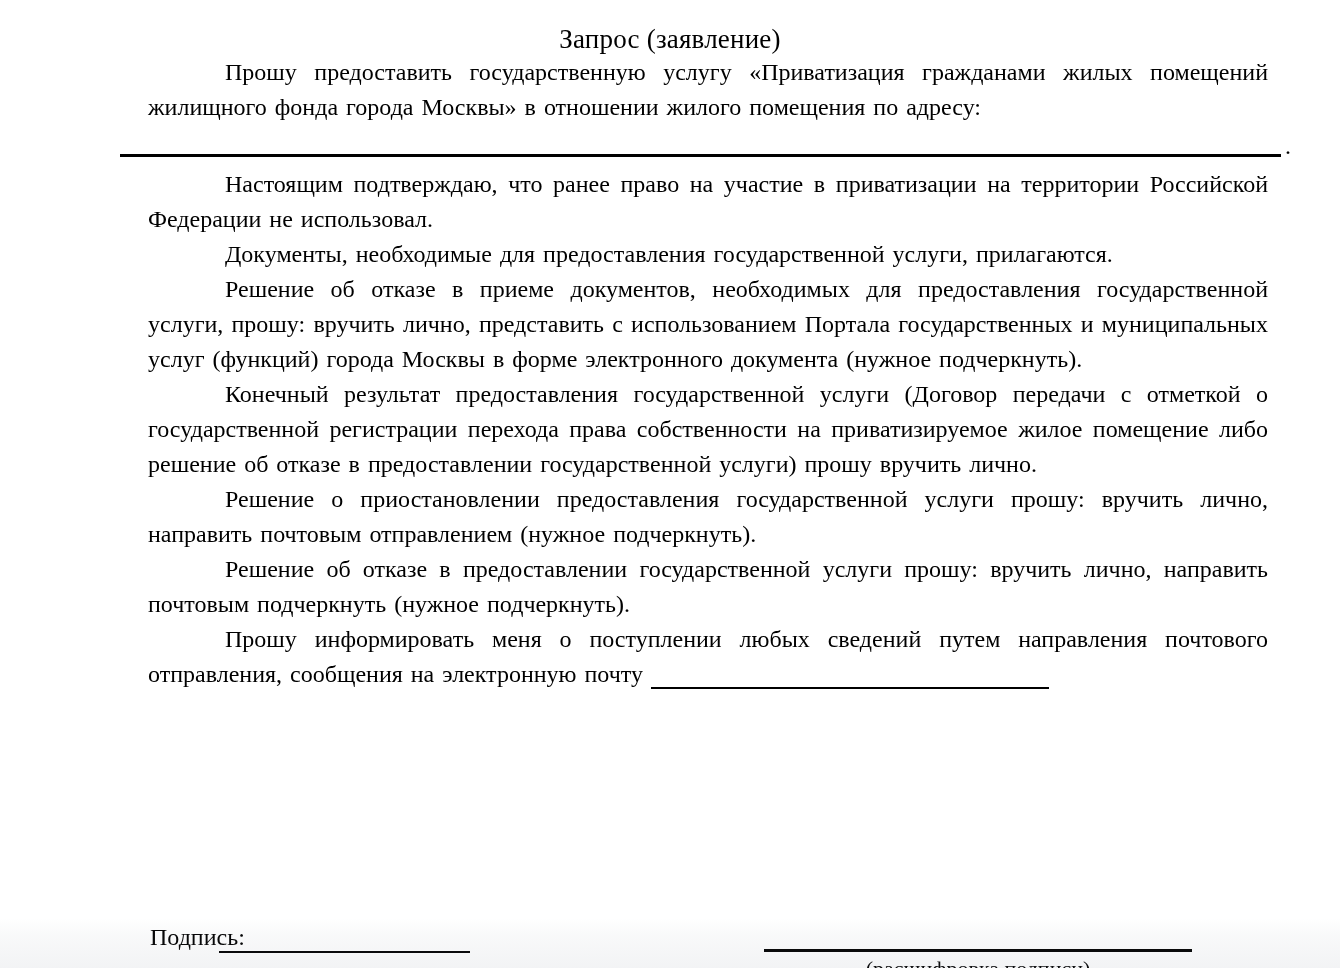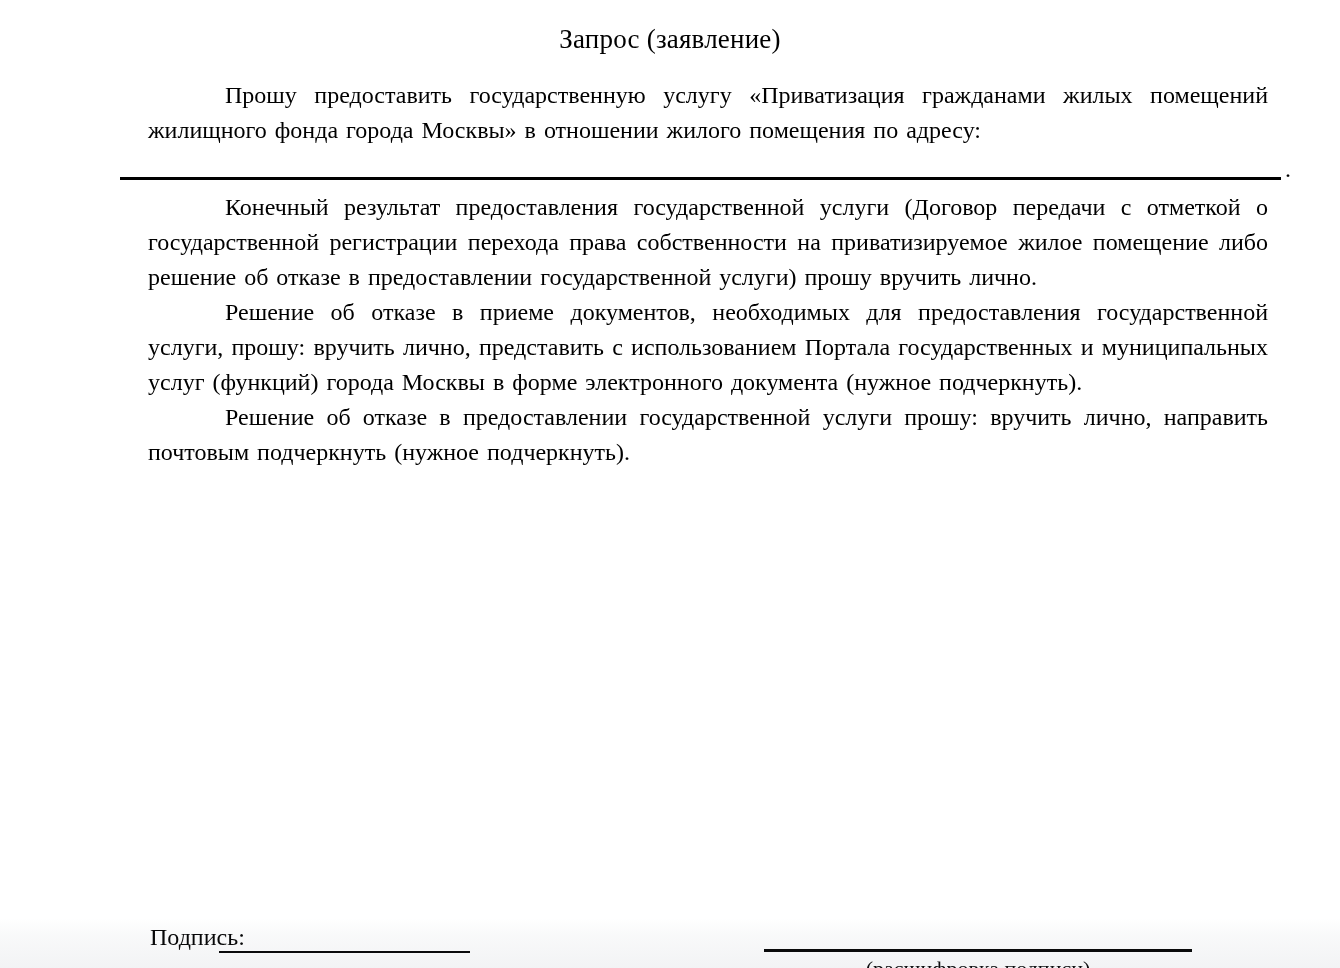--- a/index.html
+++ b/index.html
@@ -28,21 +28,21 @@
     padding: 0 72px 0 148px;
   }
   .para {
     margin: 0;
     font-size: 24px;
     line-height: 35px;
     text-align: justify;
     word-spacing: 2px;
   }
   .indent { text-indent: 77px; }
-  .p-first { margin-top: 23px; }
+  .p-first { }
   .address-row {
     display: flex;
     align-items: baseline;
     height: 42px;
     margin-left: -28px;
     margin-right: -23px;
     font-size: 24px;
   }
   .address-blank {
     flex: 1;
@@ -110,29 +110,34 @@
 
   <div class="content">
 
     <p class="para indent p-first">Прошу предоставить государственную услугу «Приватизация гражданами жилых помещений жилищного фонда города Москвы» в отношении жилого помещения по адресу:</p>
 
     <div class="address-row">
       <span class="address-blank"></span>
         <span class="address-period">.</span>
     </div>
 
+    <p class="para indent">Настоящим подтверждаю, что ранее право на участие в приватизации на территории Российской Федерации не использовал.</p>
 
+    <p class="para indent">Документы, необходимые для предоставления государственной услуги, прилагаются.</p>
+
+    <p class="para indent">Решение об отказе в приеме документов, необходимых для предоставления государственной услуги, прошу: вручить лично, представить с использованием Портала государственных и муниципальных услуг (функций) города Москвы в форме электронного документа (нужное подчеркнуть).</p>
 
     <p class="para indent">Конечный результат предоставления государственной услуги (Договор передачи с отметкой о государственной регистрации перехода права собственности на приватизируемое жилое помещение либо решение об отказе в предоставлении государственной услуги) прошу вручить лично.</p>
 
-    <p class="para indent">Решение об отказе в приеме документов, необходимых для предоставления государственной услуги, прошу: вручить лично, представить с использованием Портала государственных и муниципальных услуг (функций) города Москвы в форме электронного документа (нужное подчеркнуть).</p>
-
+    <p class="para indent">Решение о приостановлении предоставления государственной услуги прошу: вручить лично, направить почтовым отправлением (нужное подчеркнуть).</p>
 
     <p class="para indent">Решение об отказе в предоставлении государственной услуги прошу: вручить лично, направить почтовым подчеркнуть (нужное подчеркнуть).</p>
 
+    <p class="para indent"><span>Прошу информировать меня о поступлении любых сведений путем направления почтового отправления, сообщения на электронную почту</span>
+      <span class="email-blank"></span></p>
 
 
   </div>
 
   <span class="sig-label">Подпись:</span>
 
   <span class="sig-line-1"></span>
 
   <span class="sig-line-2"></span>
 

